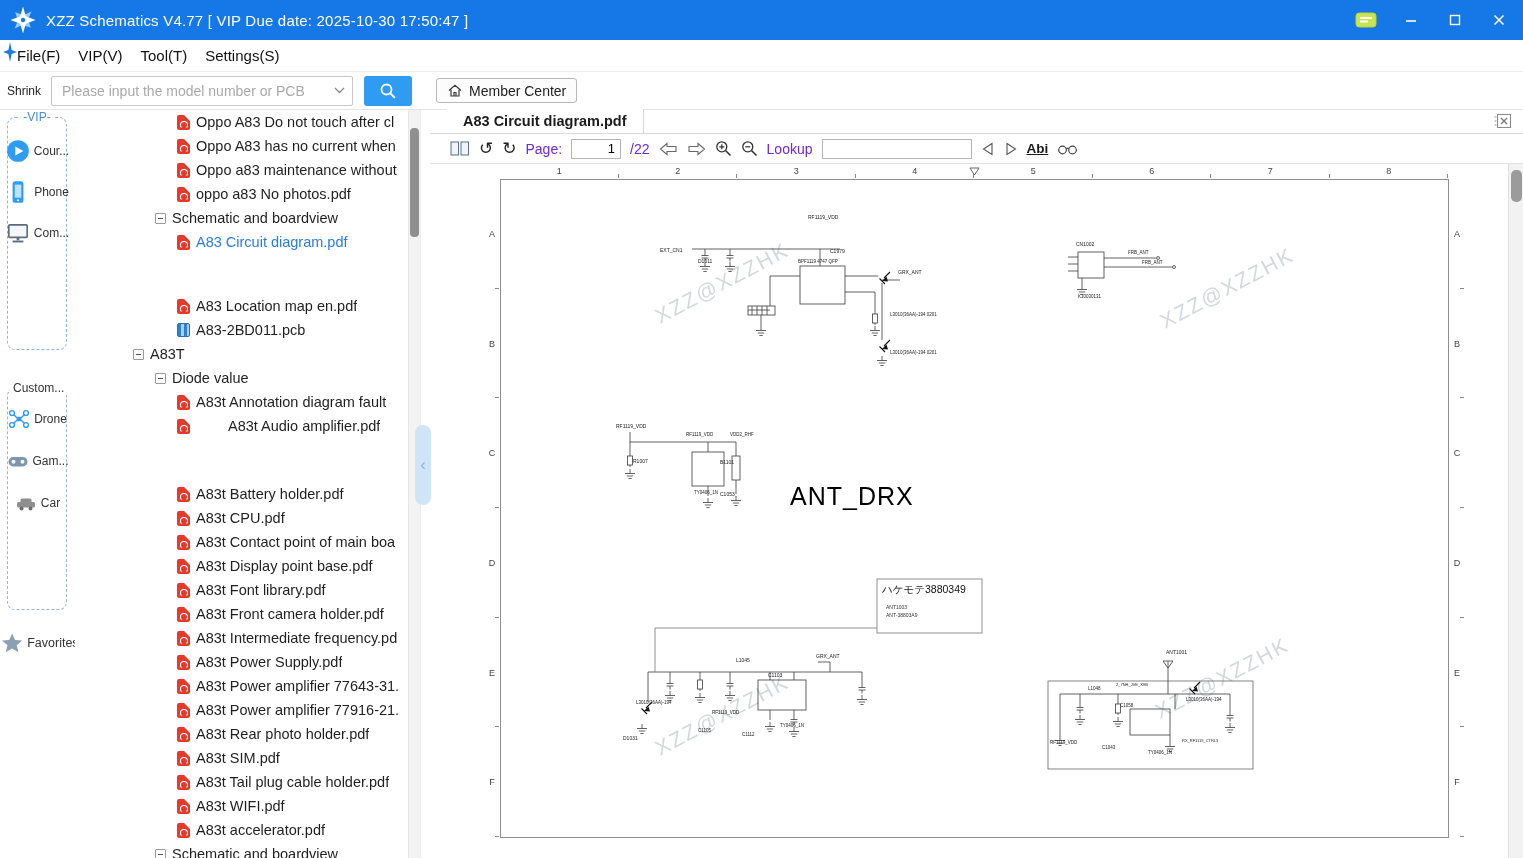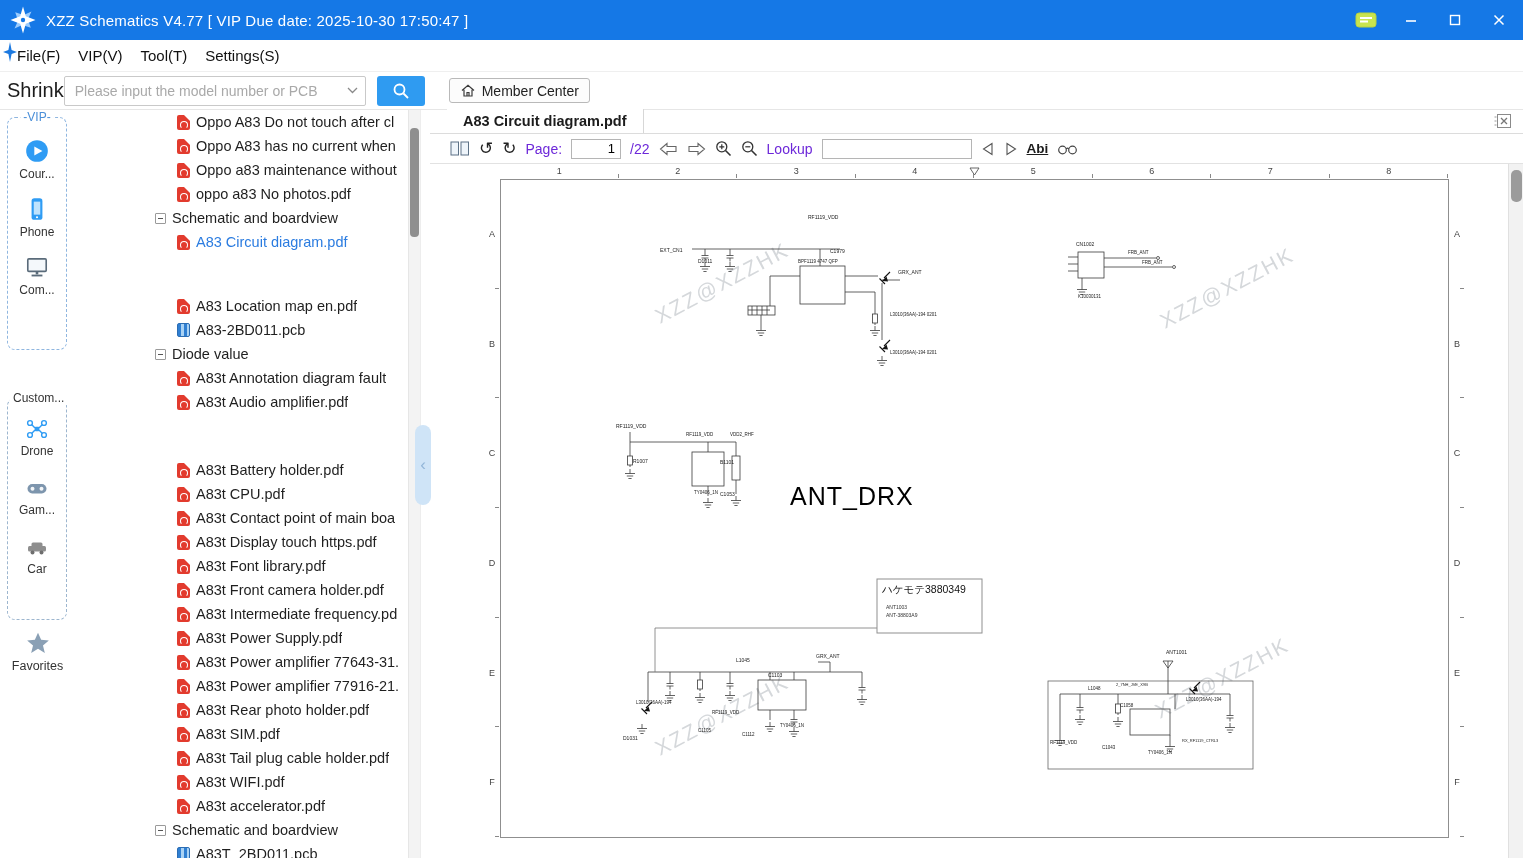--- a/index.html
+++ b/index.html
@@ -14,41 +14,41 @@
   .tb-right{margin-left:auto;display:flex;align-items:center;gap:24px}
   .tb-btn{width:20px;height:20px;display:flex;align-items:center;justify-content:center;cursor:pointer}
   .logo-accent{position:absolute;left:3px;top:42px;z-index:5}
 
   
   .menubar{height:32px;display:flex;align-items:center;gap:18px;padding-left:17px;border-bottom:1px solid #efefef;flex:0 0 auto}
   .menu-item{font-size:15px;color:#111;cursor:default}
 
   
   .toolbar{height:38px;display:flex;align-items:center;padding-left:7px;border-bottom:1px solid #e6e6e6;flex:0 0 auto}
-  .shrink{font-size:20px;margin-right:0;cursor:pointer}
+  .shrink{font-size:12px;margin-right:10px;cursor:pointer}
   .model-search{position:relative;width:302px;height:30px}
   .model-search input{width:100%;height:100%;border:1px solid #c9c9c9;border-radius:2px;padding:0 26px 0 10px;font-size:14px;color:#333;outline:none}
   .model-search input::placeholder{color:#a9a9a9}
   .ms-chevron{position:absolute;right:8px;top:11px}
   .search-btn{width:48px;height:30px;margin-left:11px;background:#2f9bf1;border:none;border-radius:3px;display:flex;align-items:center;justify-content:center;cursor:pointer}
   .member-btn{margin-left:24px;height:25px;padding:0 10px;border:1px solid #b9b9b9;border-radius:3px;background:#fcfcfc;display:flex;align-items:center;gap:6px;font-size:14px;color:#222;cursor:pointer}
 
   
   .content{flex:1;display:flex;min-height:0;position:relative}
 
   
   .side{width:75px;flex:0 0 auto;position:relative;background:#fff}
   .group{position:absolute;left:7px;width:60px;border:1px dashed #8fb6e0;border-radius:8px}
   .group.vip{top:7px;height:233px}
-  .group.custom{top:288px;height:222px;border-color:#9db6cf}
+  .group.custom{top:278px;height:222px;border-color:#9db6cf}
   .group-label{position:absolute;top:-8px;background:#fff;font-size:12px;padding:0 3px;white-space:nowrap}
   .group.vip .group-label{left:50%;transform:translateX(-50%);color:#4b8fd8}
   .group.custom .group-label{left:2px;color:#333}
   .gbody{display:flex;flex-direction:column;align-items:center;padding-top:20px;gap:15px;height:100%}
-  .side-item{display:flex;flex-direction:column;align-items:center;gap:3px;cursor:pointer}
+  .side-item{display:flex;align-items:center;gap:3px;cursor:pointer}
   .slabel{font-size:12px;color:#333;max-width:64px;white-space:nowrap;overflow:hidden}
   .fav{position:absolute;top:520px;left:0;width:75px}
 
   
   .treewrap{width:345px;flex:0 0 auto;position:relative;overflow:hidden;background:#fff}
   .tree{position:absolute;inset:0 12px 0 0;overflow:hidden}
   .tree-row{display:flex;align-items:center;height:24px;white-space:nowrap;cursor:pointer}
   .tlabel{font-size:14.5px;color:#1f1f1f;overflow:hidden}
   .tree-row.selected .tlabel{color:#2b7ce0}
   .ticon{display:inline-block;flex:0 0 auto;position:relative;margin-right:6px}
@@ -292,32 +292,36 @@
   <div class="tree-row" style="padding-left: 102px; margin-top: 40px;">
     <span class="ticon pdf"></span>
     <span class="tlabel">A83 Location map en.pdf</span>
   </div>
 
   <div class="tree-row" style="padding-left: 102px;">
     <span class="ticon pcb"></span>
     <span class="tlabel">A83-2BD011.pcb</span>
   </div>
 
+  <div class="tree-row" style="padding-left: 58px;">
+    <span class="ticon node"></span>
+    <span class="tlabel">A83T</span>
+  </div>
 
   <div class="tree-row" style="padding-left: 80px;">
     <span class="ticon node"></span>
     <span class="tlabel">Diode value</span>
   </div>
 
   <div class="tree-row" style="padding-left: 102px;">
     <span class="ticon pdf"></span>
     <span class="tlabel">A83t Annotation diagram fault</span>
   </div>
 
-  <div class="tree-row" style="padding-left: 102px;">
+  <div class="tree-row" style="padding-left: 102px; gap: 32px;">
     <span class="ticon pdf"></span>
     <span class="tlabel">A83t Audio amplifier.pdf</span>
   </div>
 
   <div class="tree-row" style="padding-left: 102px; margin-top: 44px;">
     <span class="ticon pdf"></span>
     <span class="tlabel">A83t Battery holder.pdf</span>
   </div>
 
   <div class="tree-row" style="padding-left: 102px;">
@@ -325,21 +329,21 @@
     <span class="tlabel">A83t CPU.pdf</span>
   </div>
 
   <div class="tree-row" style="padding-left: 102px;">
     <span class="ticon pdf"></span>
     <span class="tlabel">A83t Contact point of main boa</span>
   </div>
 
   <div class="tree-row" style="padding-left: 102px;">
     <span class="ticon pdf"></span>
-    <span class="tlabel">A83t Display touch https.pdf</span>
+    <span class="tlabel">A83t Display point base.pdf</span>
   </div>
 
   <div class="tree-row" style="padding-left: 102px;">
     <span class="ticon pdf"></span>
     <span class="tlabel">A83t Font library.pdf</span>
   </div>
 
   <div class="tree-row" style="padding-left: 102px;">
     <span class="ticon pdf"></span>
     <span class="tlabel">A83t Front camera holder.pdf</span>

